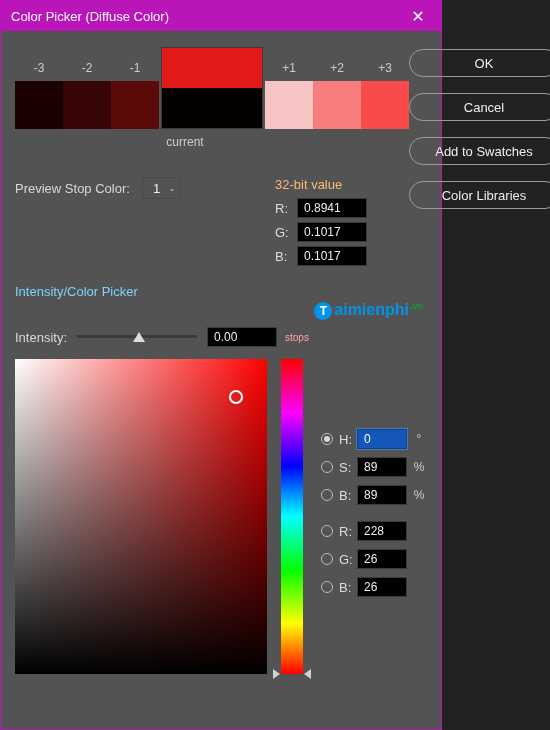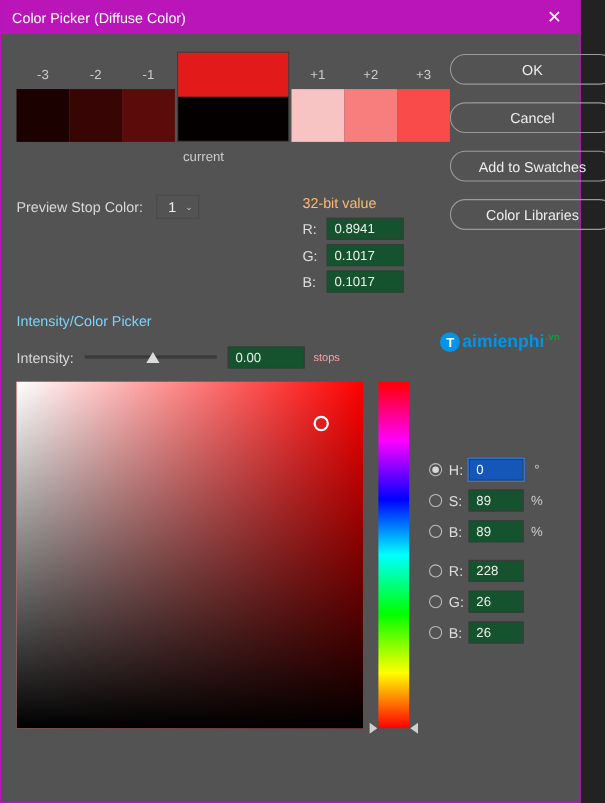--- a/index.html
+++ b/index.html
@@ -1,17 +1,17 @@
 <!DOCTYPE html>
 <html><head>
 <meta charset="utf-8">
 <style>
   * { box-sizing: border-box; margin: 0; padding: 0; font-family: "Segoe UI", Tahoma, sans-serif; }
   body { background: #222; width: 550px; height: 730px; overflow: hidden; }
-  .window { width: 528px; height: 730px; background: #535353; border: 1px solid #b915b9; }
+  .window { width: 442px; height: 730px; background: #535353; border: 1px solid #b915b9; }
   .titlebar { height: 30px; background: #b915b9; display: flex; align-items: center; justify-content: space-between; padding: 0 0 0 10px; color: #fff; font-size: 13px; }
   .close-btn { width: 46px; height: 30px; display: flex; align-items: center; justify-content: center; color: #fff; font-size: 16px; cursor: pointer; }
   .content { padding: 18px 14px 14px 14px; color: #d8d8d8; font-size: 13px; position: relative; height: calc(100% - 30px); }
 
   .top-row { display: flex; align-items: flex-start; }
   .left-col { flex: 0 0 370px; }
   .right-col { flex: 0 0 150px; margin-left: auto; }
 
   .stops-row { display: flex; align-items: flex-end; height: 80px; }
   .stop-col { display: flex; flex-direction: column; align-items: center; }
@@ -28,30 +28,30 @@
   .preview-row { display: flex; align-items: center; margin-bottom: 14px; }
   .preview-row label { font-size: 13px; color: #d8d8d8; margin-right: 12px; }
   .dropdown { position: relative; display: inline-flex; align-items: center; border: 1px solid #4a4a4a; background: #535353; height: 22px; padding: 0 20px 0 10px; color: #eee; font-size: 13px; }
   .dropdown .chev { position: absolute; right: 5px; top: 6px; font-size: 8px; color: #ccc; }
   .chk-row { display: flex; align-items: center; }
   .chk { width: 14px; height: 14px; border: 1px solid #888; background: #535353; margin-right: 8px; }
   .val32 { }
   .val32-title { margin-bottom: 6px; color: #fdba74; font-size: 13px; }
   .val32-row { display: flex; align-items: center; margin-bottom: 4px; }
   .val32-row span { width: 22px; text-align: left; color: #ddd; font-size: 13px; }
-  .txt-in { background: #14532d; border: 1px solid #3a3a3a; color: #eee; font-size: 12px; padding: 2px 6px; width: 70px; height: 20px; }
+  .txt-in { background: #000000; border: 1px solid #3a3a3a; color: #eee; font-size: 12px; padding: 2px 6px; width: 70px; height: 20px; }
   .txt-in.sel { outline: 1px solid #2481ff; background: #1557b8; color: #fff;}
   .txt-in.small { width: 50px; }
   .txt-in.med { width: 70px; }
 
   .btn { display: block; width: 150px; height: 28px; border: 1px solid #9a9a9a; border-radius: 14px; background: transparent; color: #eee; font-size: 13px; margin-bottom: 16px; cursor: pointer; }
 
   .section-label { margin-top: 14px; font-size: 13px; color: #7dd3fc; }
 
-  .intensity-row { display: flex; align-items: center; margin-top: 16px; margin-bottom: 12px; }
+  .intensity-row { display: flex; align-items: center; margin-top: 28px; margin-bottom: 12px; }
   .intensity-row .lbl { margin-right: 10px; font-size: 13px; }
   .slider { position: relative; width: 120px; height: 18px; margin-right: 10px; }
   .slider-track { position: absolute; top: 7px; left: 0; right: 0; height: 3px; background: #3a3a3a; }
   .slider-thumb { position: absolute; left: 56px; top: 4px; width: 0; height: 0; border-left: 6px solid transparent; border-right: 6px solid transparent; border-bottom: 10px solid #dcdcdc; }
   .stops-lbl { margin-left: 8px; font-size: 10px; color: #fca5a5;}
 
   .picker-row { display: flex; margin-top: 8px; }
   .sv-box { width: 315px; height: 315px; position: relative; }
   .sv-box .white { position: absolute; inset: 0; background: linear-gradient(to right, #fff, rgba(255,255,255,0)); }
   .sv-box .black { position: absolute; inset: 0; background: linear-gradient(to top, #000, rgba(0,0,0,0)); }

